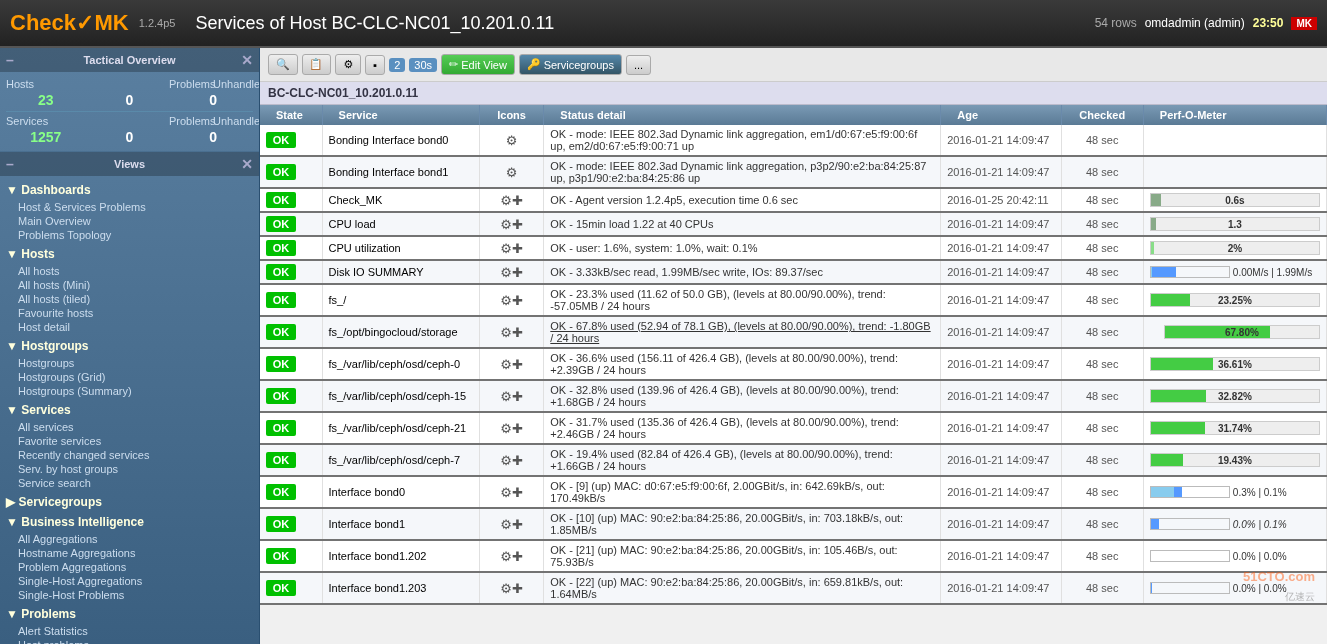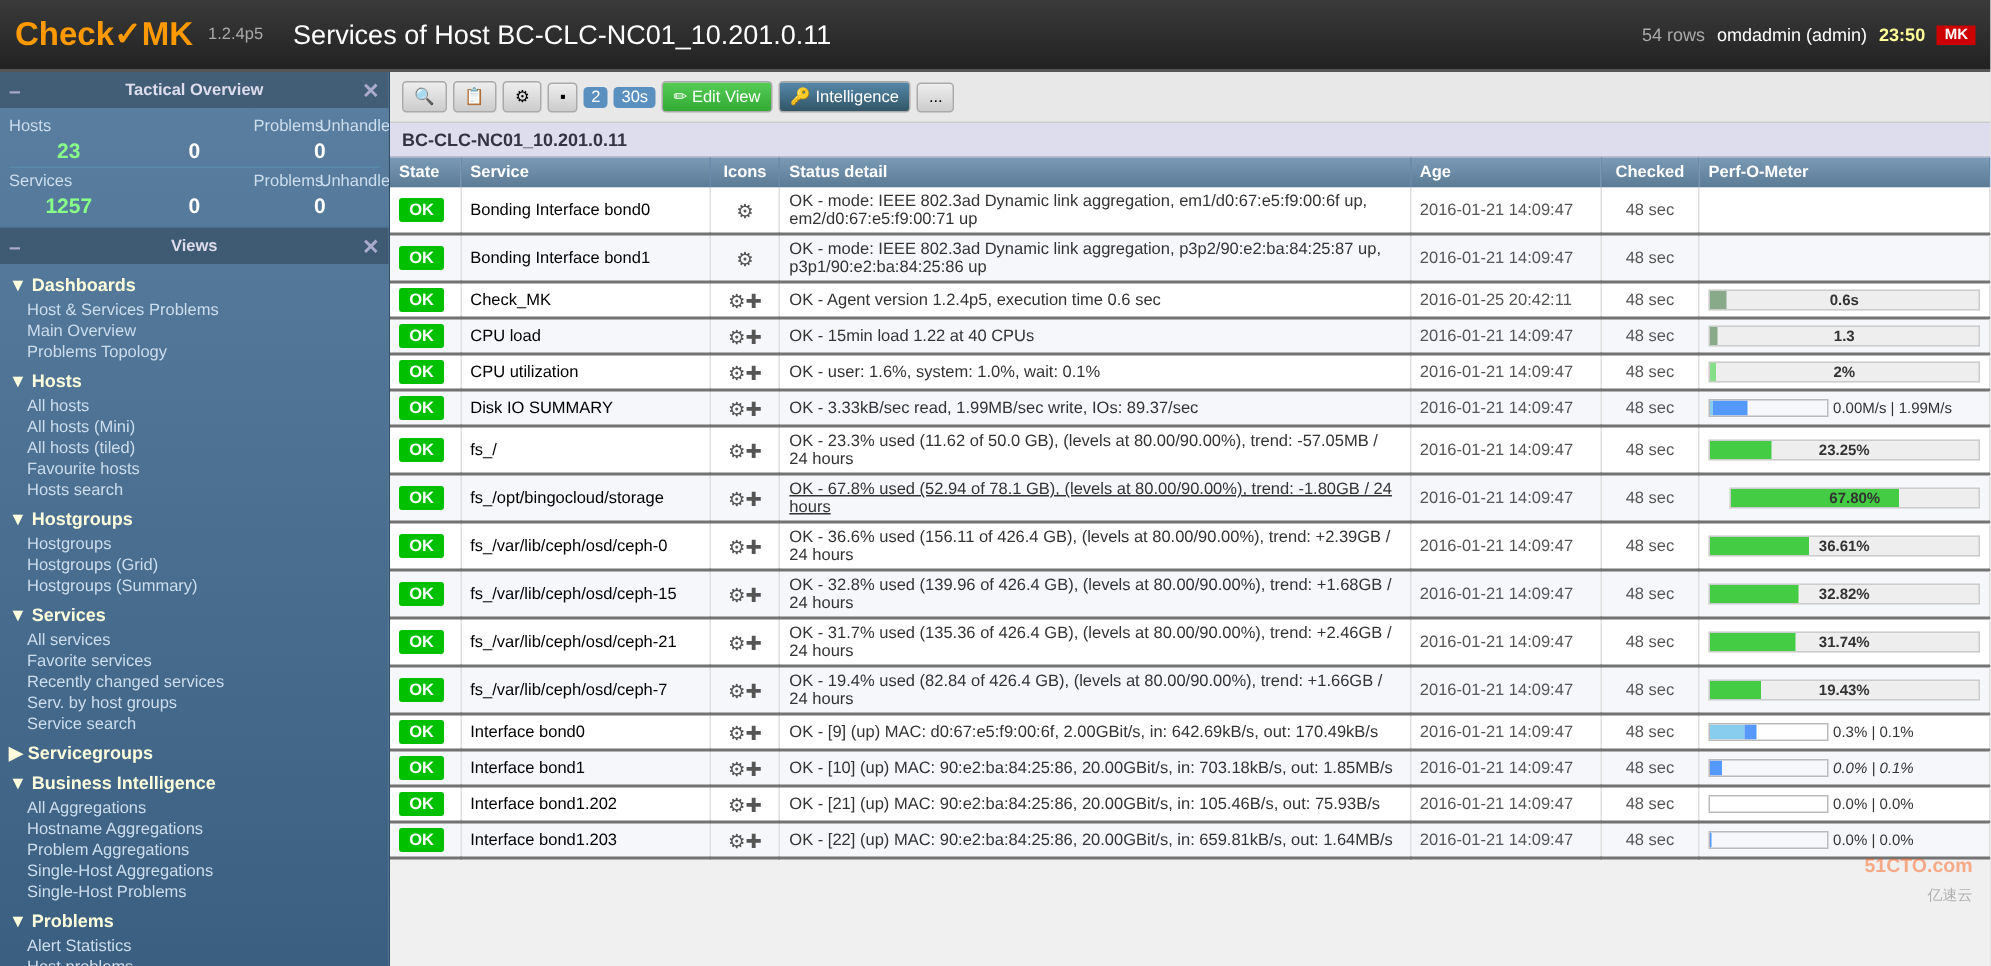--- a/index.html
+++ b/index.html
@@ -96,21 +96,21 @@
 
     
     #services-table {
       width: 100%; border-collapse: collapse; font-size: 11px; flex-shrink: 0;
     }
     #services-table thead tr {
       background: linear-gradient(to bottom, #7a9ab5, #5a7a95);
       color: white;
     }
     #services-table thead th {
-      padding: 4px 6px; text-align: left; border-right: 1px solid #6a8aab;
+      padding: 4px 16px; text-align: left; border-right: 1px solid #6a8aab;
       white-space: nowrap; font-weight: bold; font-size: 11px;
     }
     #services-table thead th.center { text-align: center; }
     #services-table tbody tr { border-bottom: 2px solid #737373; }
     #services-table tbody tr:nth-child(even) { background: #f5f7fa; }
     #services-table tbody tr:nth-child(odd) { background: #ffffff; }
     #services-table tbody td { padding: 3px 6px; border-right: 1px solid #e0e0e0; vertical-align: middle; }
 
     .state-ok {
       background: #00c000; color: white; font-weight: bold;
@@ -198,21 +198,21 @@
           <a class="nav-item">Host &amp; Services Problems</a>
           <a class="nav-item">Main Overview</a>
           <a class="nav-item">Problems Topology</a>
         </div>
         <div class="section-label bold-item">▼ Hosts</div>
         <div class="section-group">
           <a class="nav-item">All hosts</a>
           <a class="nav-item">All hosts (Mini)</a>
           <a class="nav-item">All hosts (tiled)</a>
           <a class="nav-item">Favourite hosts</a>
-          <a class="nav-item">Hosts search</a>
+          <a class="nav-item">Host detail</a>
         </div>
         <div class="section-label bold-item">▼ Hostgroups</div>
         <div class="section-group">
           <a class="nav-item">Hostgroups</a>
           <a class="nav-item">Hostgroups (Grid)</a>
           <a class="nav-item">Hostgroups (Summary)</a>
         </div>
         <div class="section-label bold-item">▼ Services</div>
         <div class="section-group">
           <a class="nav-item">All services</a>
@@ -248,21 +248,21 @@
       <button class="tb-btn" title="Settings">⚙</button>
       <button class="tb-btn" title="Display">▪</button>
       <span class="tb-num">2</span>
       <span class="tb-time">30s</span>
       <button class="tb-btn tb-green">
         <span>✏</span>
         <span>Edit View</span>
       </button>
       <button class="tb-btn tb-blue">
         <span>🔑</span>
-        <span>Intelligence</span>
+        <span>Servicegroups</span>
       </button>
       <button class="tb-btn">...</button>
     </div>
 
     <div id="host-breadcrumb">BC-CLC-NC01_10.201.0.11</div>
 
     <table id="services-table">
       <thead>
         <tr>
           <th>State</th>

